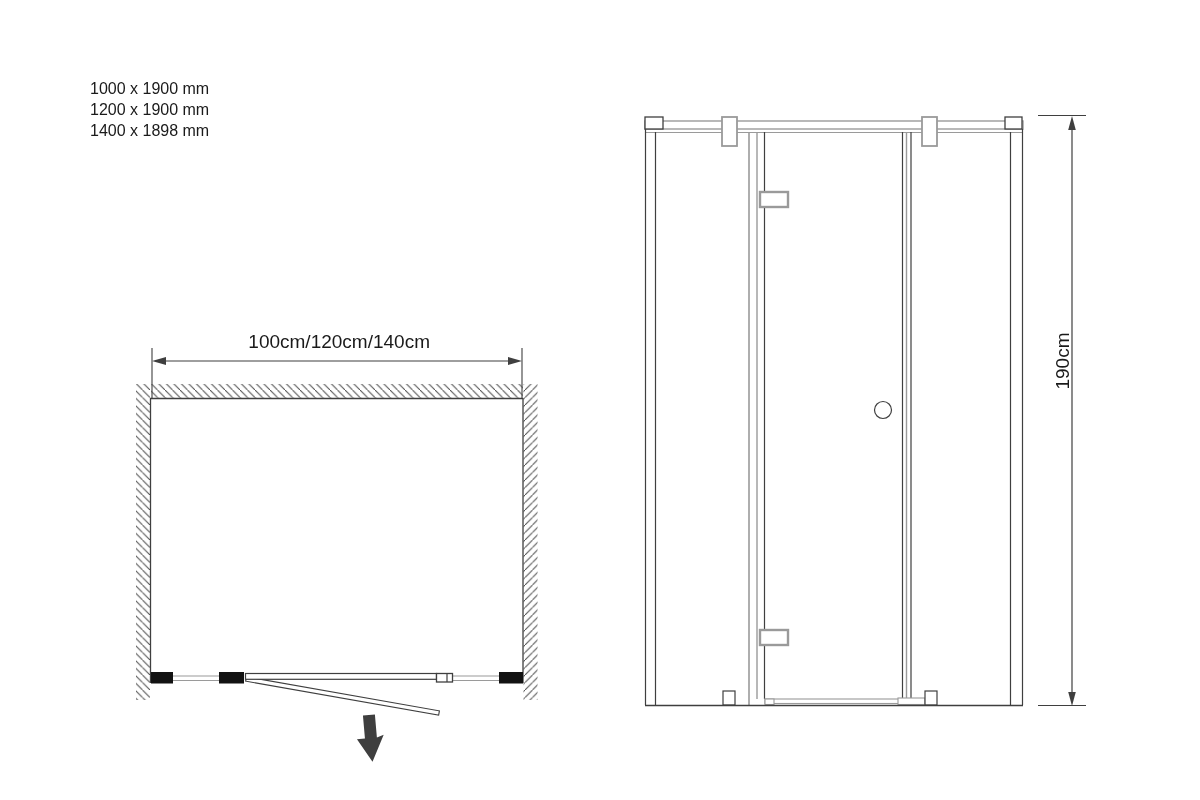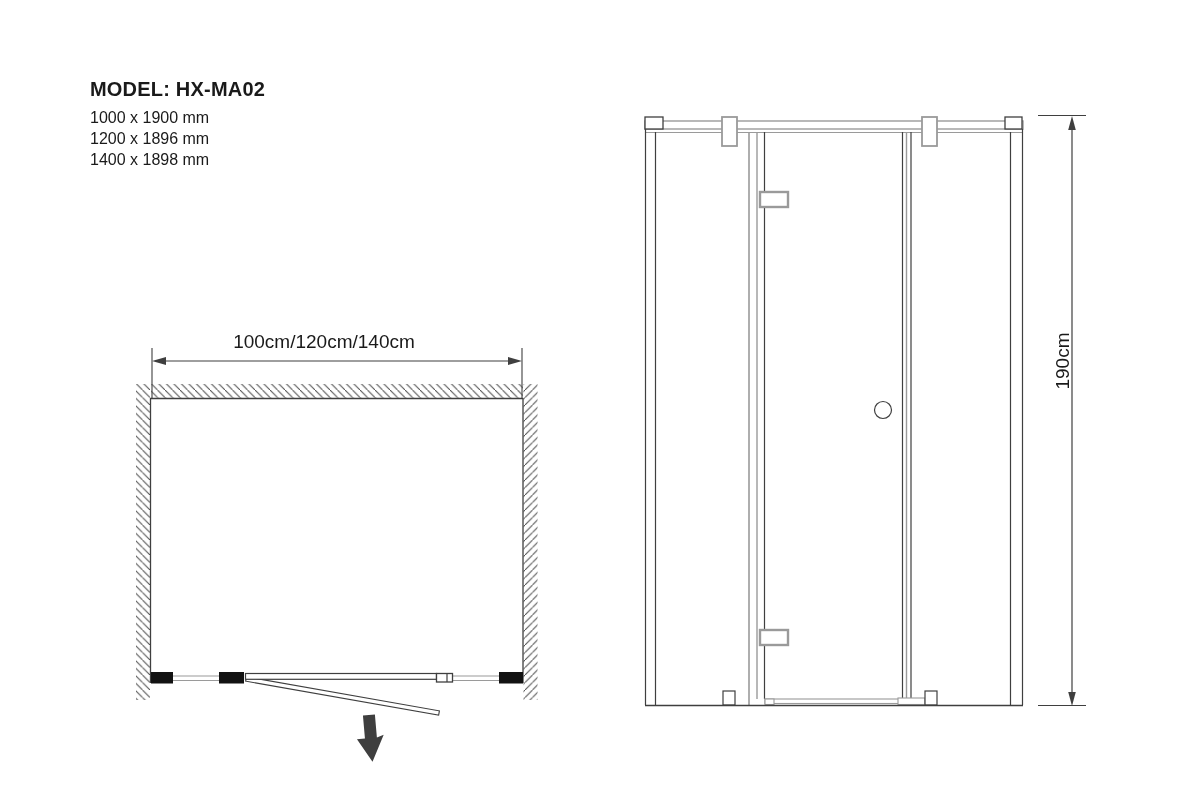--- a/index.html
+++ b/index.html
@@ -4,40 +4,39 @@
 <style>
   html,body{margin:0;padding:0;background:#fff;}
   .canvas{
     position:relative;width:1200px;height:800px;background:var(--bg,#fff);
     font-family:"Liberation Sans","DejaVu Sans",sans-serif;overflow:hidden;
   }
   .spec-header{position:absolute;left:90px;top:78px;color:var(--text,#1a1a1a);}
   .model-title{font-size:20px;font-weight:bold;letter-spacing:.2px;margin-bottom:6px;}
   .size-line{font-size:16px;line-height:21px;}
   .dim-label{position:absolute;color:var(--text,#1a1a1a);font-size:19px;white-space:nowrap;}
-  .dim-width{left:224px;top:331px;width:200px;text-align:center;}
+  .dim-width{left:230px;top:331px;width:200px;text-align:right;}
   .dim-height{left:1022px;top:351px;width:80px;height:20px;text-align:center;
               transform:rotate(-90deg);}
   svg{position:absolute;left:0;top:0;}
   .ld{stroke:var(--line-dark,#3f3f3f);fill:none;}
   .lg{stroke:var(--line-gray,#9a9a9a);fill:none;}
   .wfd{stroke:var(--line-dark,#3f3f3f);fill:#fff;}
   .wfg{stroke:var(--line-gray,#9a9a9a);fill:#fff;}
   .fb{fill:var(--fill-black,#121212);stroke:none;}
   .ad{fill:var(--line-dark,#3f3f3f);stroke:none;}
 </style>
 </head>
 <body>
 
 <div class="canvas">
 
   <div class="spec-header">
-    <div class="model-title">MODEL: HX-MA02</div>
     <div class="size-line">1000 x 1900 mm</div>
-    <div class="size-line">1200 x 1896 mm</div>
+    <div class="size-line">1200 x 1900 mm</div>
     <div class="size-line">1400 x 1898 mm</div>
   </div>
 
   <div class="dim-label dim-width">100cm/120cm/140cm</div>
   <div class="dim-label dim-height">190cm</div>
 
   <svg width="1200" height="800" viewBox="0 0 1200 800">
     <defs>
       <pattern id="hatchNW" width="7.5" height="7.5" patternUnits="userSpaceOnUse">
         <line x1="-1" y1="-1" x2="8.5" y2="8.5" stroke="#4a4a4a" stroke-width="1"></line>

